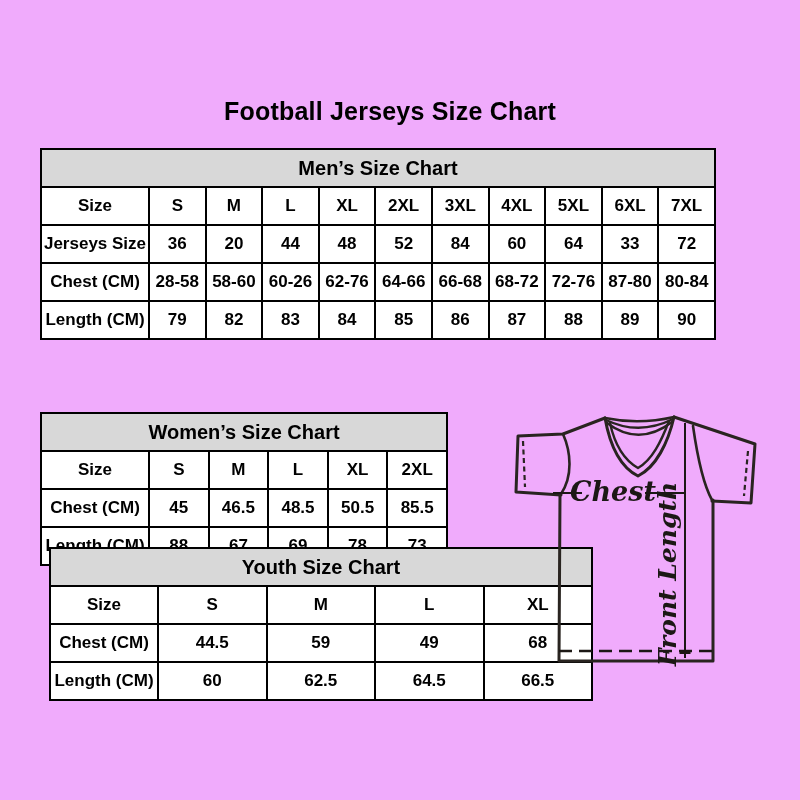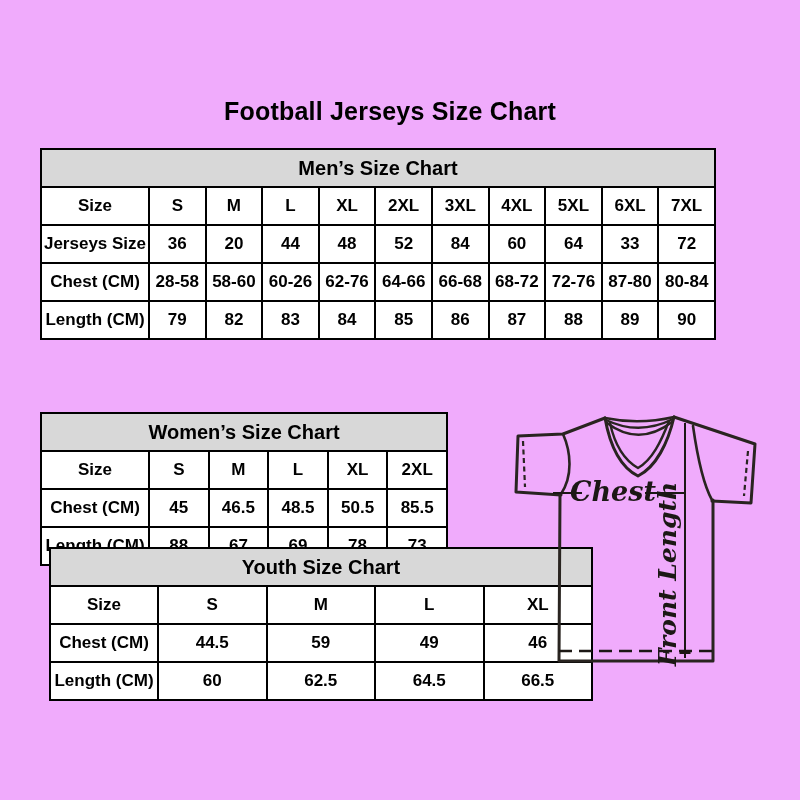--- a/index.html
+++ b/index.html
@@ -189,21 +189,21 @@
           <td>S</td>
           <td>M</td>
           <td>L</td>
           <td>XL</td>
         </tr>
         <tr>
           <td>Chest (CM)</td>
           <td>44.5</td>
           <td>59</td>
           <td>49</td>
-          <td>46</td>
+          <td>68</td>
         </tr>
         <tr>
           <td>Length (CM)</td>
           <td>60</td>
           <td>62.5</td>
           <td>64.5</td>
           <td>66.5</td>
         </tr>
       </tbody>
   </table>

